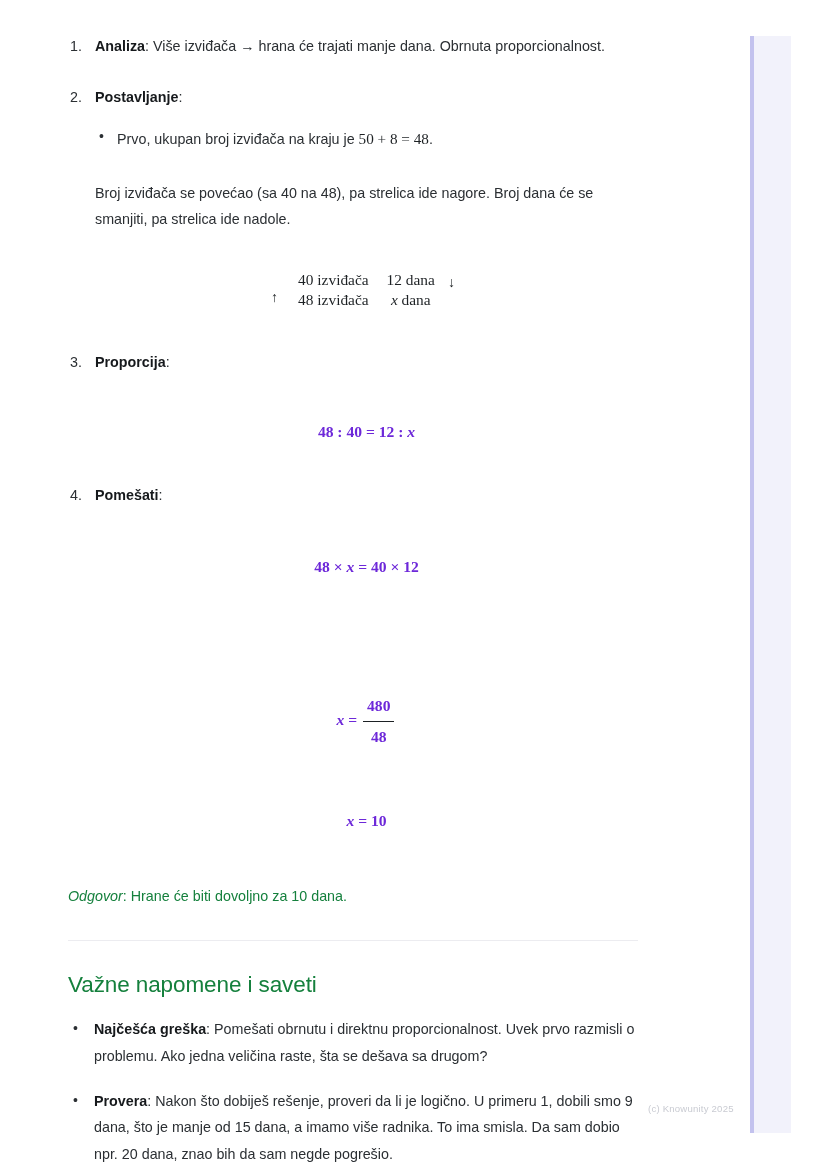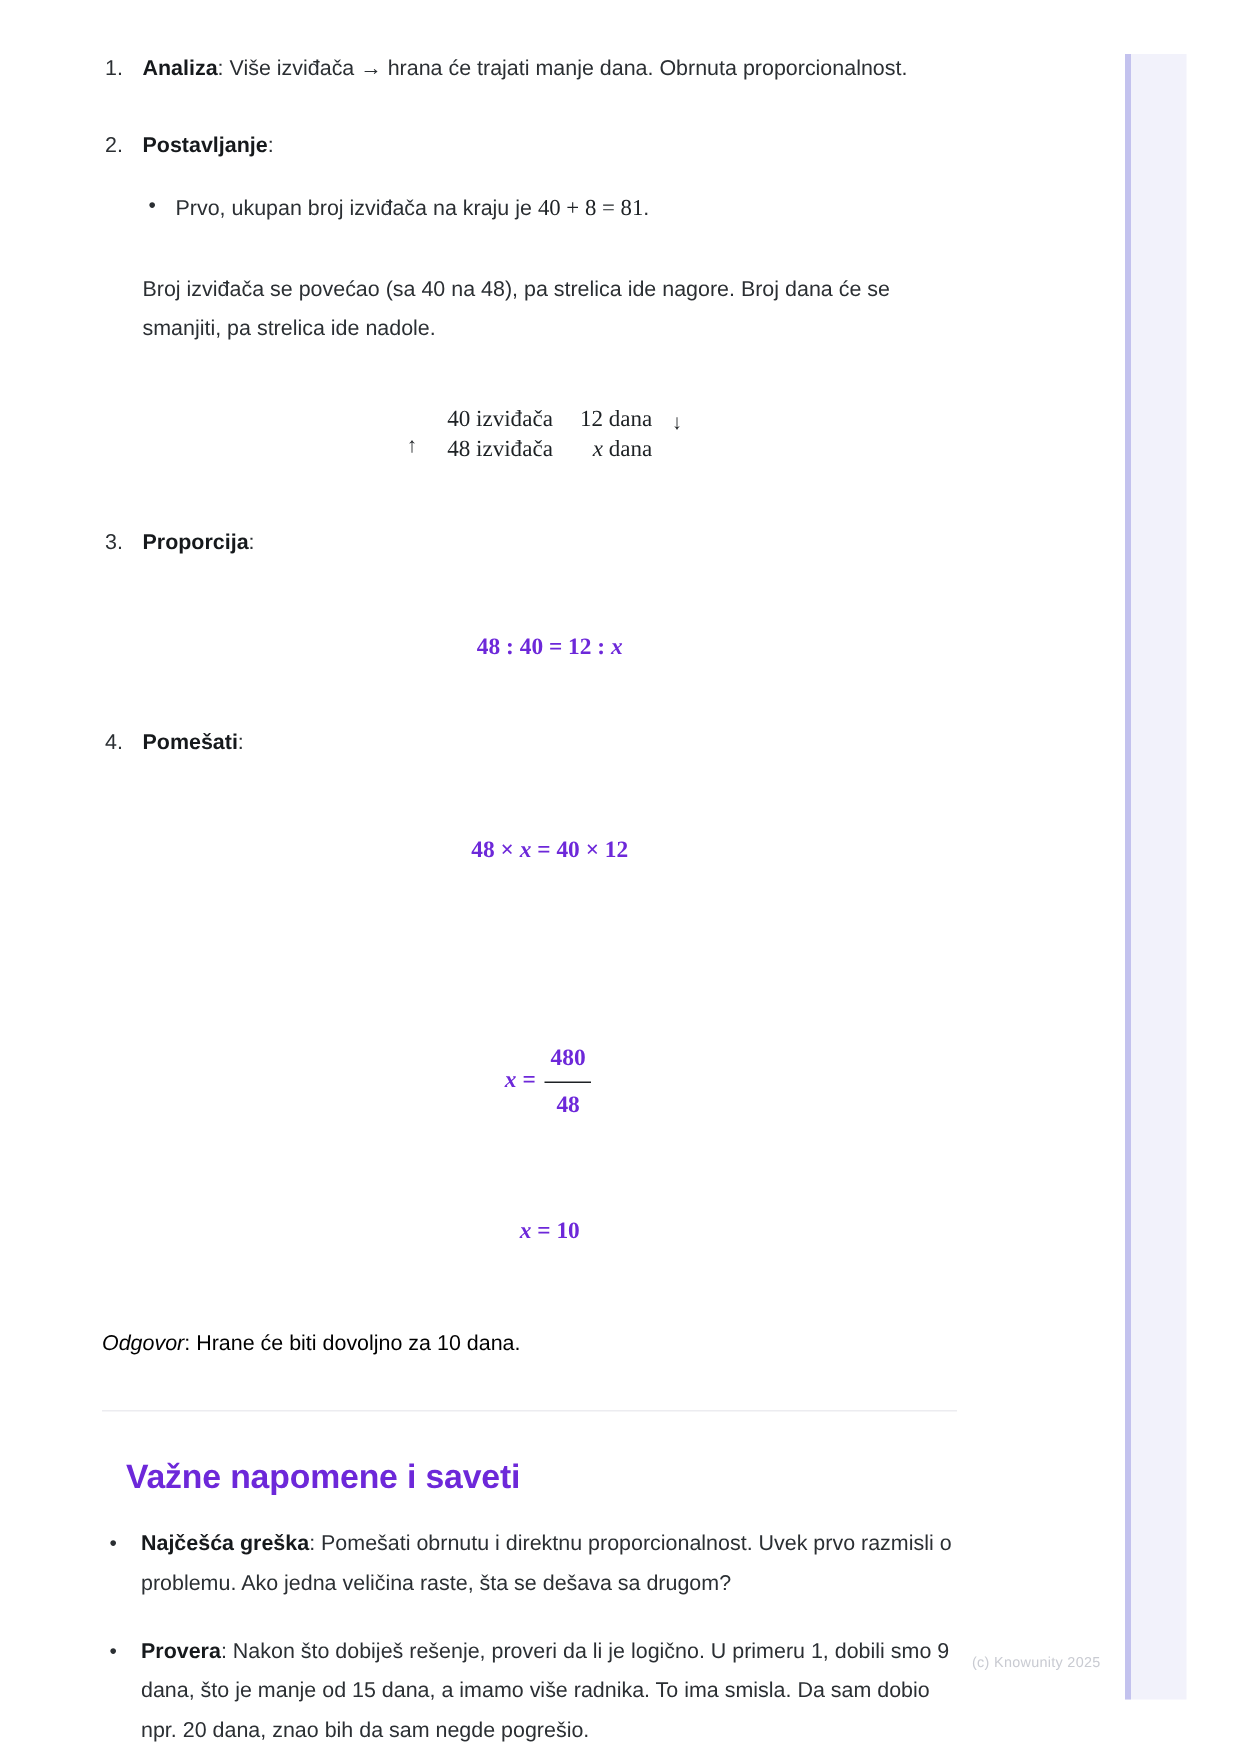--- a/index.html
+++ b/index.html
@@ -120,21 +120,21 @@
   .arrow-diagram .arr.up { align-items: flex-end; padding-bottom: 5px; }
   .arrow-diagram .arr.down { align-items: flex-start; padding-top: 6px; }
   .arrow-diagram table {
     border-collapse: collapse;
     margin: 0 4px;
   }
   .arrow-diagram td {
     padding: 0 9px;
     line-height: 1.28;
     white-space: nowrap;
-    text-align: right;
+    text-align: center;
   }
 
   
   .frac {
     display: inline-block;
     vertical-align: middle;
     text-align: center;
     margin: 0 2px;
   }
   .frac .nume { display: block; padding: 0 4px 1px 4px; }
@@ -143,38 +143,38 @@
   .eq-spacer-2 { height: 56px; }
   .eq-spacer-3 { height: 43px; }
   .eq-spacer-4 { height: 45px; }
 
   
   .answer {
     margin: 0;
     padding-top: 4px;
     font-size: 14.3px;
     line-height: 1.8;
-    color: #000000;
+    color: #15803d;
   }
   .answer em { font-style: italic; }
 
   
   hr.rule {
     border: none;
     border-top: 1.4px solid #ececf0;
     margin: 30px 0 0 0;
     width: 100%;
   }
 
   
   h2.section {
     font-size: 22.5px;
-    font-weight: 700;
-    color: #6d28d9;
-    margin: 31px 0 18px 16px;
+    font-weight: 400;
+    color: #15803d;
+    margin: 31px 0 18px 0;
     letter-spacing: -0.1px;
   }
 
   
   ul.tips {
     list-style: none;
     margin: 0;
     padding: 0;
   }
   ul.tips > li {
@@ -233,21 +233,21 @@
     <li>
       <span class="num">1.</span>
       <div class="justified"><strong class="lead">Analiza</strong><span>: Više izviđača → hrana će trajati manje dana. Obrnuta proporcionalnost.</span></div>
     </li>
 
     <li>
       <span class="num">2.</span>
       <div><strong class="lead">Postavljanje</strong><span>:</span></div>
 
       <ul class="sub">
-        <li><span>Prvo, ukupan broj izviđača na kraju je </span><span class="math">40 + 8 = 81</span><span>.</span></li>
+        <li><span>Prvo, ukupan broj izviđača na kraju je </span><span class="math">50 + 8 = 48</span><span>.</span></li>
       </ul>
 
       <p class="para">Broj izviđača se povećao (sa 40 na 48), pa strelica ide nagore. Broj dana će se smanjiti, pa strelica ide nadole.</p>
 
       <div class="arrow-diagram">
         <div class="inner">
           <div class="arr up">↑</div>
           <table>
             <tbody>
                 <tr>

